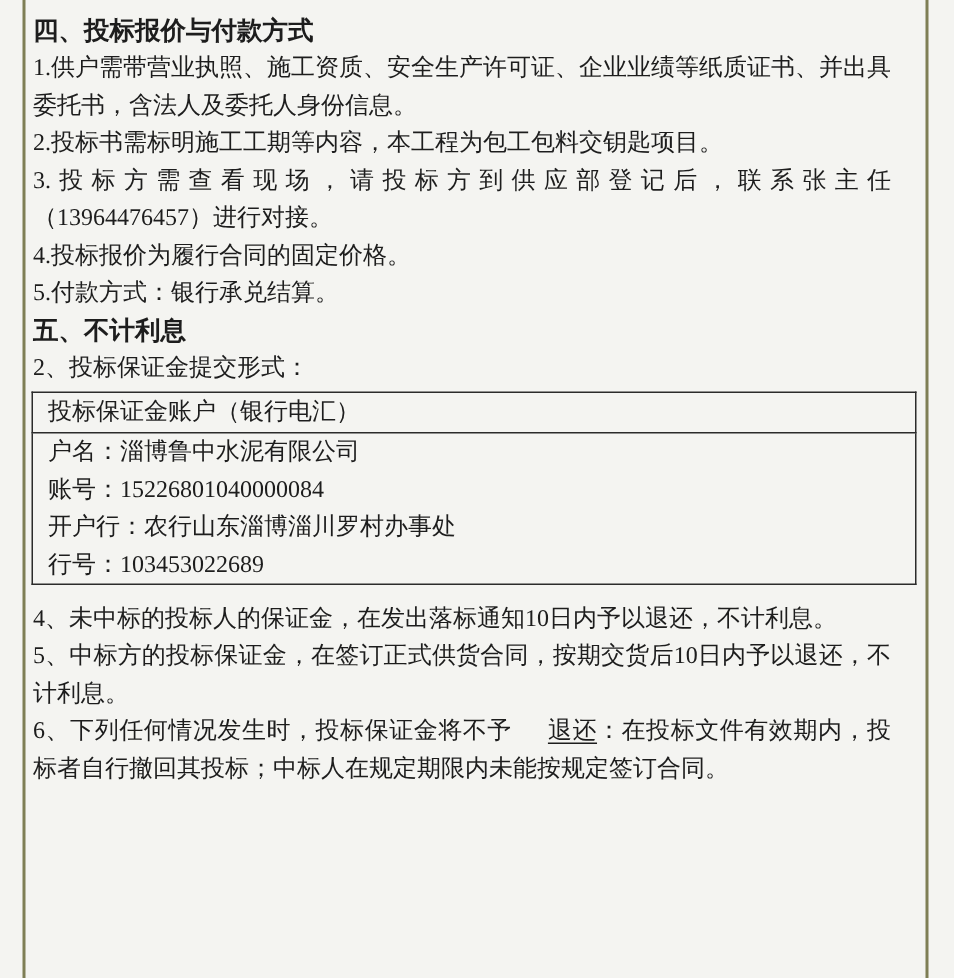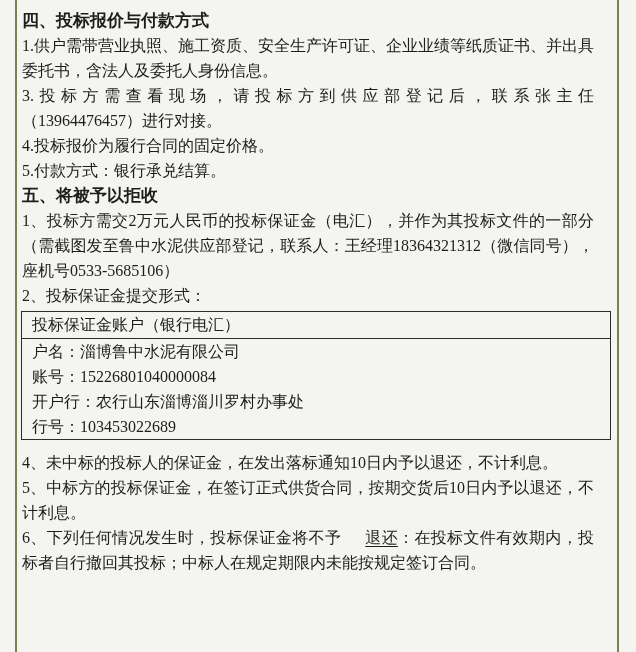--- a/index.html
+++ b/index.html
@@ -71,27 +71,27 @@
 <body>
 
 <div class="page">
   <div class="vline left"></div>
   <div class="vline right"></div>
 
   <div class="content">
 
     <div class="heading">四、投标报价与付款方式</div>
     <div class="para">1.供户需带营业执照、施工资质、安全生产许可证、企业业绩等纸质证书、并出具委托书，含法人及委托人身份信息。</div>
+    <div class="para">2.投标书需标明施工工期等内容，本工程为包工包料交钥匙项目。</div>
     <div class="para stretch">3.投标方需查看现场，请投标方到供应部登记后，联系张主任</div>
     <div class="para">（13964476457）进行对接。</div>
     <div class="para">4.投标报价为履行合同的固定价格。</div>
     <div class="para">5.付款方式：银行承兑结算。</div>
 
-    <div class="heading">五、将被予以拒收</div>
-    <div class="para">1、投标方需交2万元人民币的投标保证金（电汇），并作为其投标文件的一部分（需截图发至鲁中水泥供应部登记，联系人：王经理18364321312（微信同号），座机号0533-5685106）</div>
+    <div class="heading">五、不计利息</div>
     <div class="para">2、投标保证金提交形式：</div>
 
     <table class="deposit">
       <tbody>
         <tr>
           <td class="hdr-cell">投标保证金账户（银行电汇）</td>
         </tr>
         <tr>
           <td class="body-cell">
             <div class="acct-line">户名：淄博鲁中水泥有限公司</div>

